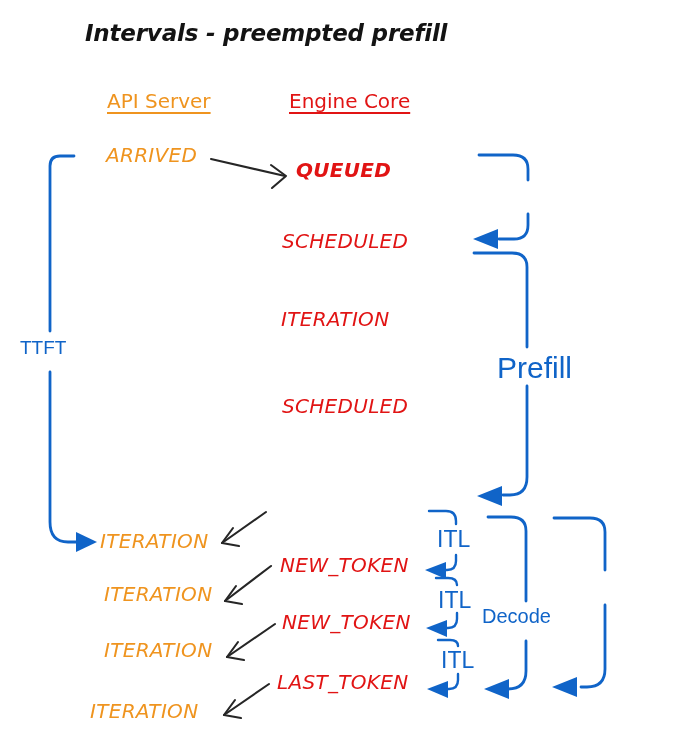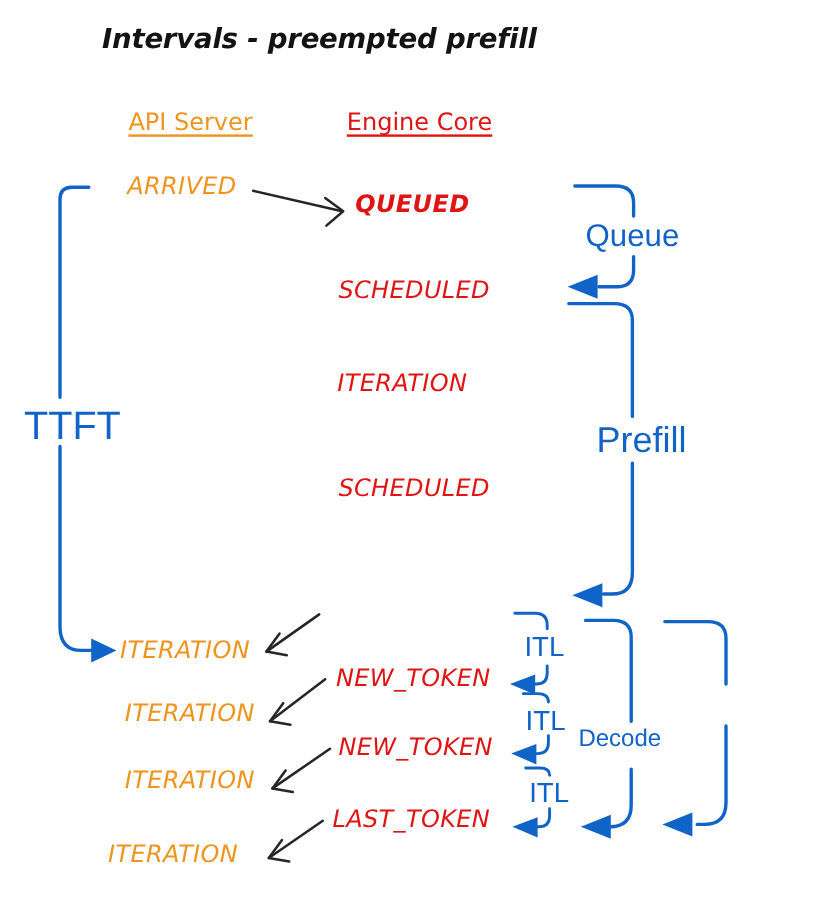--- a/index.html
+++ b/index.html
@@ -126,21 +126,20 @@
   <div class="lbl ev ev-api" style="left:90px;top:701px;">ITERATION</div>
 
   <div class="lbl ev ev-eng" style="left:296px;top:160px;font-weight:bold;">QUEUED</div>
   <div class="lbl ev ev-eng" style="left:282px;top:231px;">SCHEDULED</div>
   <div class="lbl ev ev-eng" style="left:281px;top:309px;">ITERATION</div>
   <div class="lbl ev ev-eng" style="left:282px;top:396px;">SCHEDULED</div>
   <div class="lbl ev ev-eng" style="left:280px;top:555px;">NEW_TOKEN</div>
   <div class="lbl ev ev-eng" style="left:282px;top:612px;">NEW_TOKEN</div>
   <div class="lbl ev ev-eng" style="left:277px;top:672px;">LAST_TOKEN</div>
 
-  <div class="lbl iv" style="left:20px;top:338px;font-size:33px;">TTFT</div>
-  <div class="lbl iv" style="left:488px;top:183px;font-size:26px;">Queue</div>
+  <div class="lbl iv" style="left:20px;top:338px;font-size:19px;">TTFT</div>
   <div class="lbl iv" style="left:497px;top:352px;font-size:30px;">Prefill</div>
   <div class="lbl iv" style="left:437px;top:527px;font-size:23px;">ITL</div>
   <div class="lbl iv" style="left:438px;top:588px;font-size:23px;">ITL</div>
   <div class="lbl iv" style="left:441px;top:648px;font-size:23px;">ITL</div>
   <div class="lbl iv" style="left:482px;top:606px;font-size:20px;">Decode</div>
 
 </div>
 
 </body></html>

